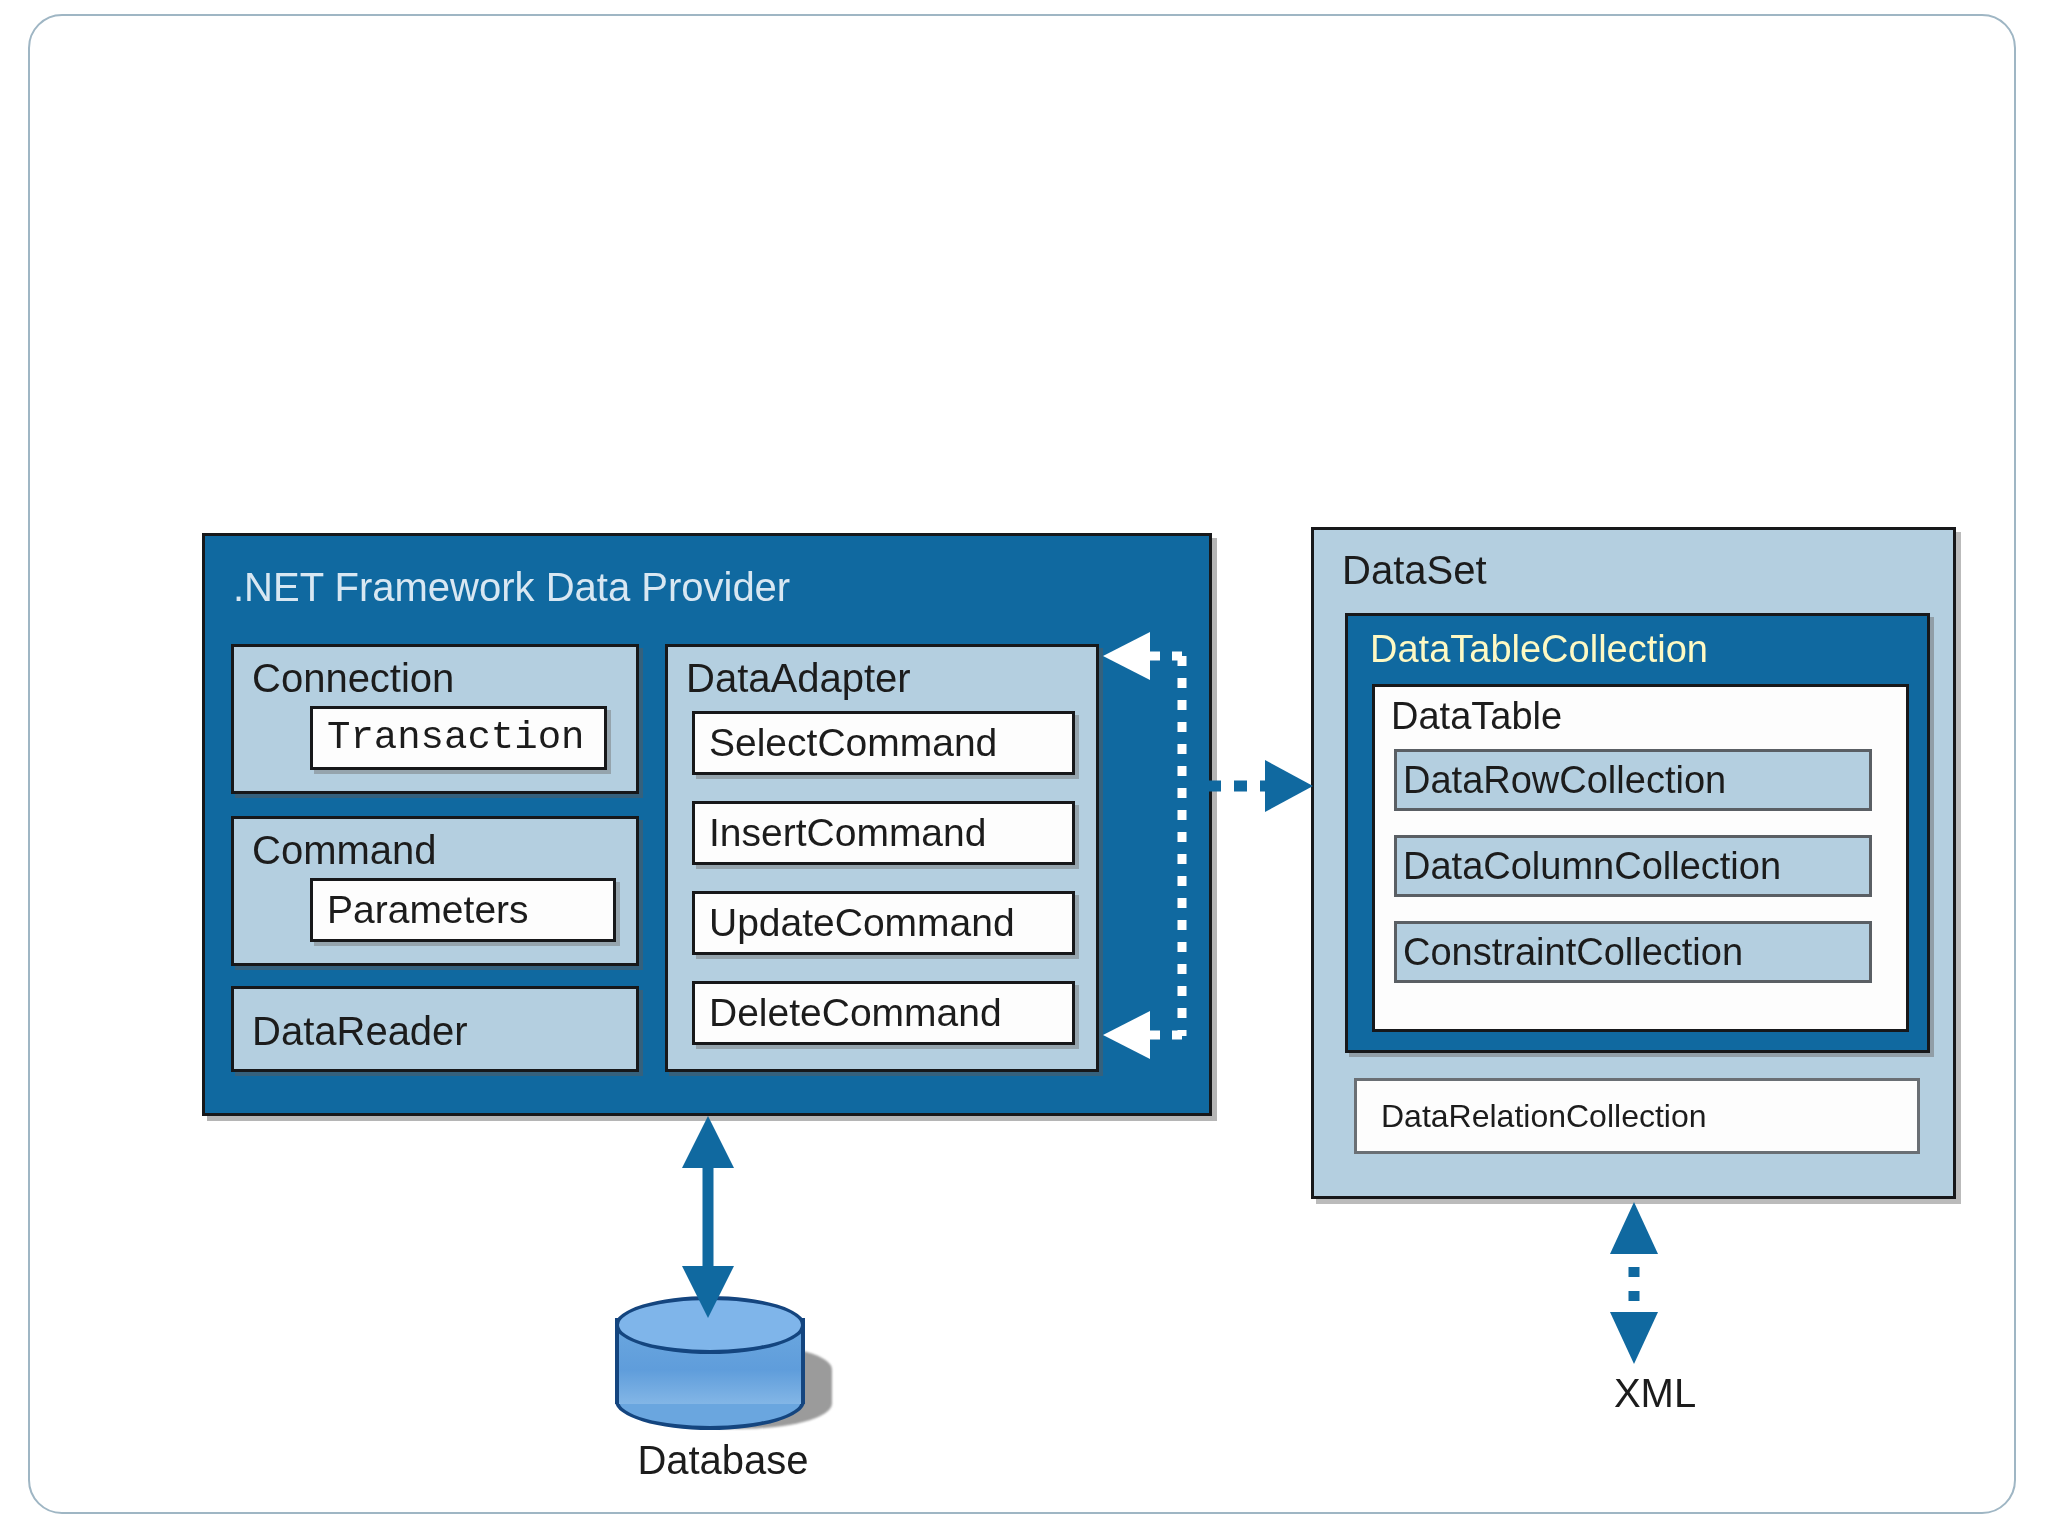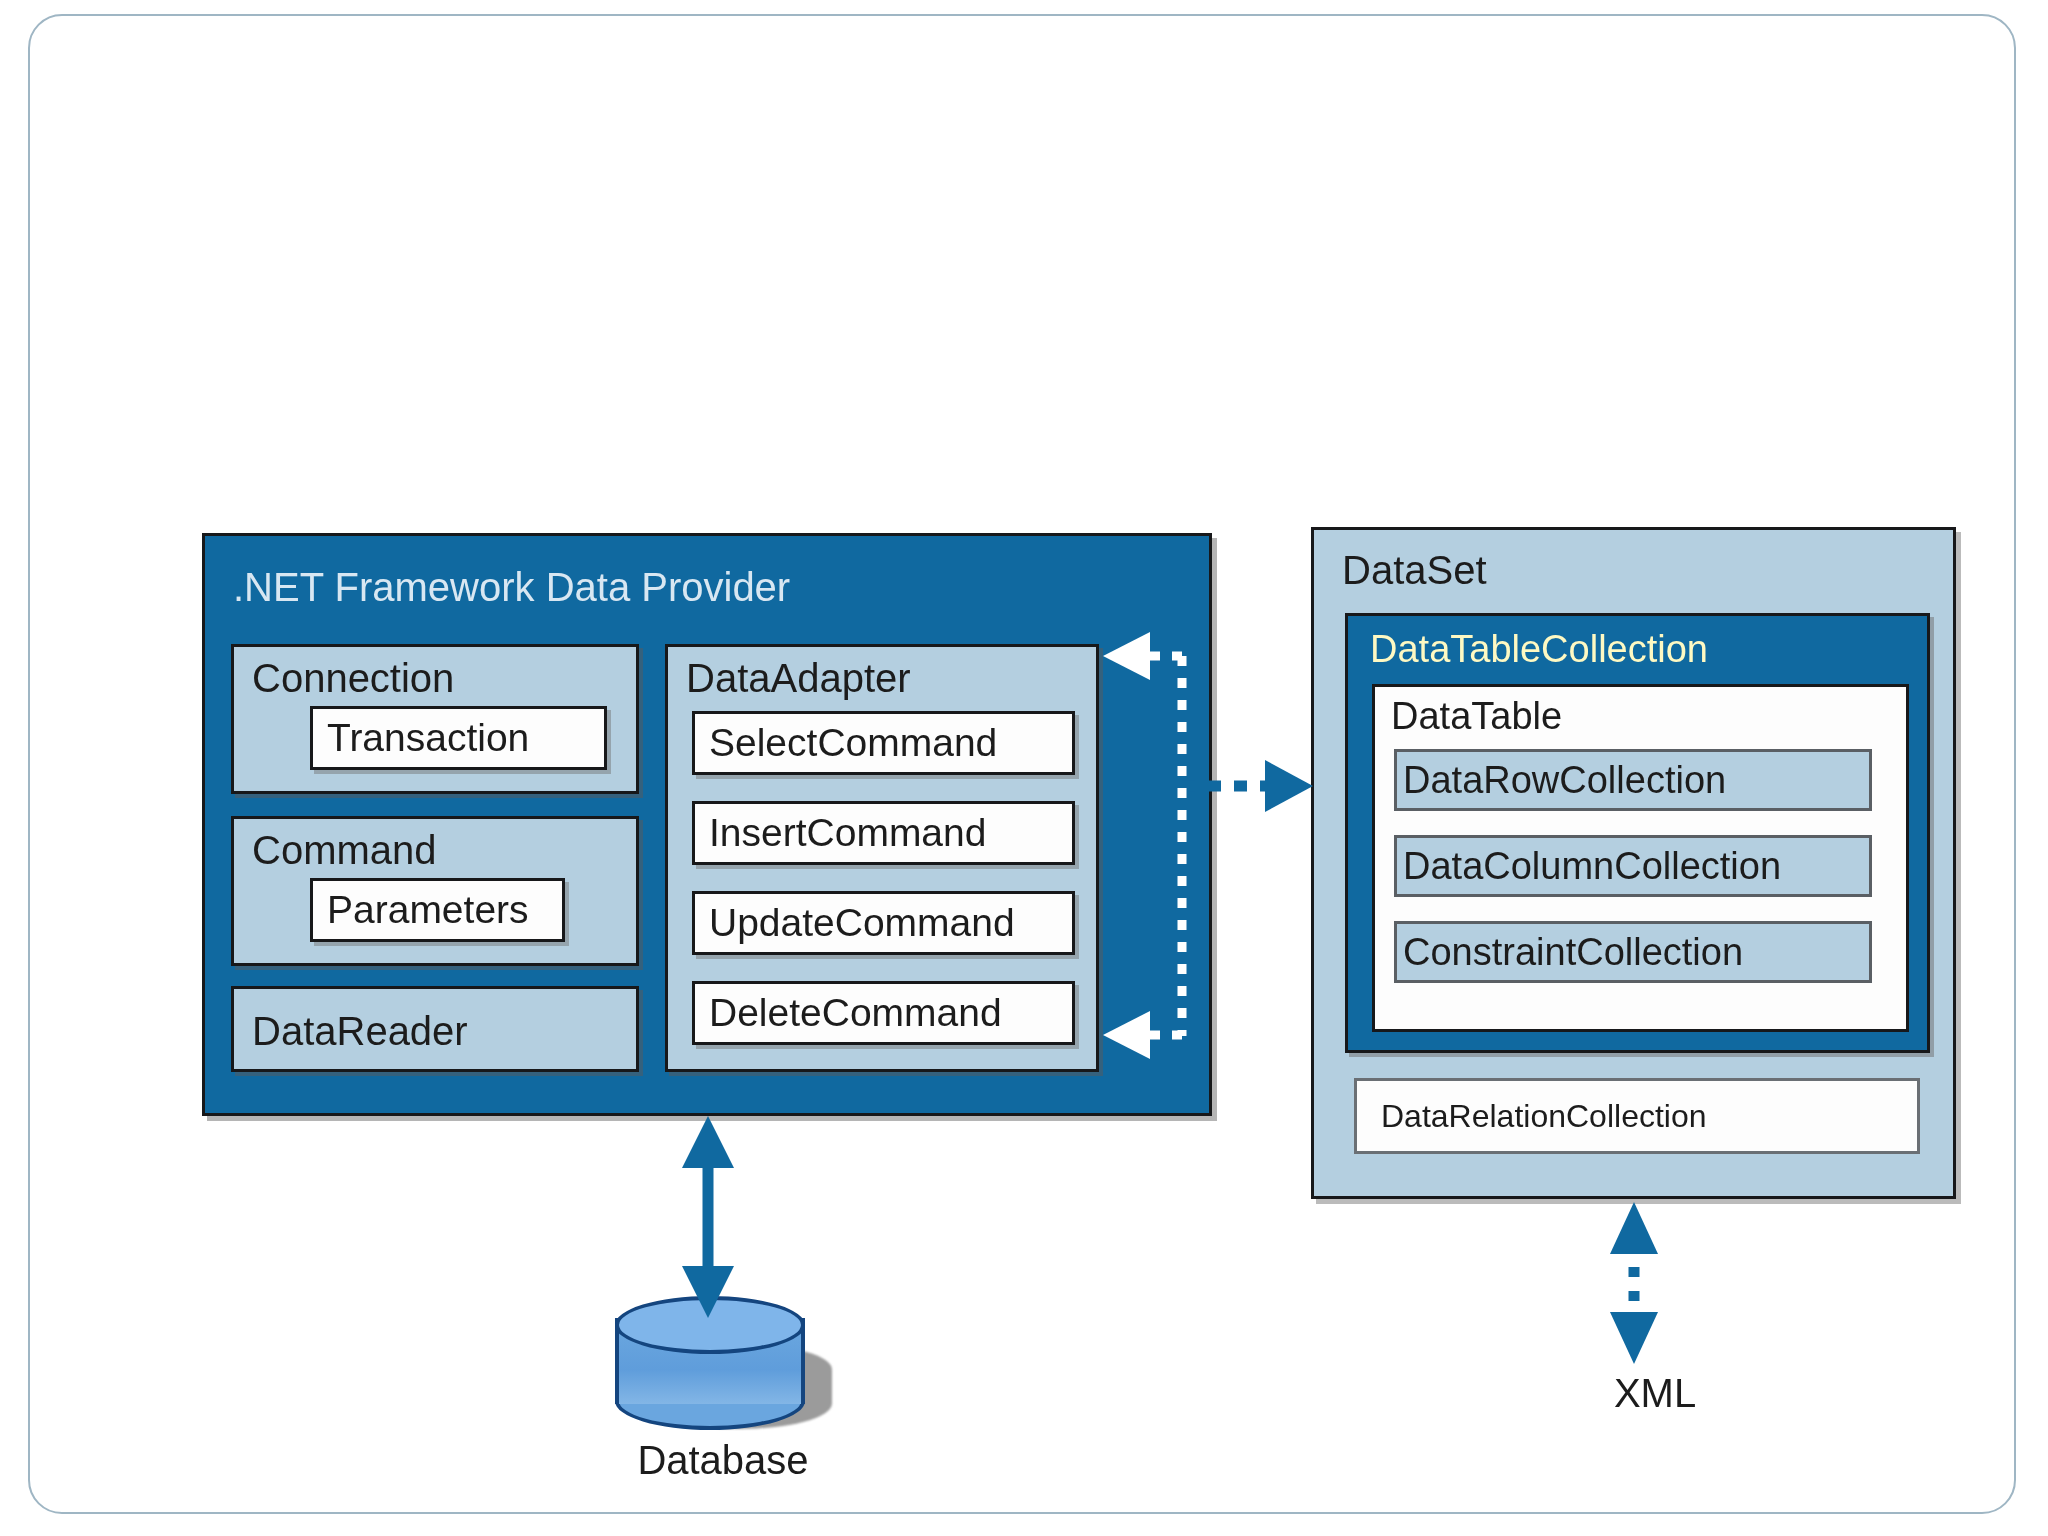--- a/index.html
+++ b/index.html
@@ -274,28 +274,28 @@
 <body>
 
 <div id="slide">
 
 
   <div class="provider-panel">
     <div class="provider-title">.NET Framework Data Provider</div>
 
     <div class="lb-box" style="left:26px; top:108px; width:408px; height:150px;">
       <div class="lbl">Connection</div>
-      <div class="w-box" style="left:76px; top:59px; width:297px; height:64px;">
+      <div class="w-box" style="left:76px; top:59px; width:297px; height:64px;font-family:Liberation Mono, monospace;">
         <span class="lbl">Transaction</span>
       </div>
     </div>
 
     <div class="lb-box" style="left:26px; top:280px; width:408px; height:150px;">
       <div class="lbl">Command</div>
-      <div class="w-box" style="left:76px; top:59px; width:255px; height:64px;">
+      <div class="w-box" style="left:76px; top:59px; width:306px; height:64px;">
         <span class="lbl">Parameters</span>
       </div>
     </div>
 
     <div class="lb-box" style="left:26px; top:450px; width:408px; height:86px;">
       <div class="lbl" style="top:20px;">DataReader</div>
     </div>
 
     <div class="lb-box" style="left:460px; top:108px; width:434px; height:428px;">
       <div class="lbl">DataAdapter</div>

